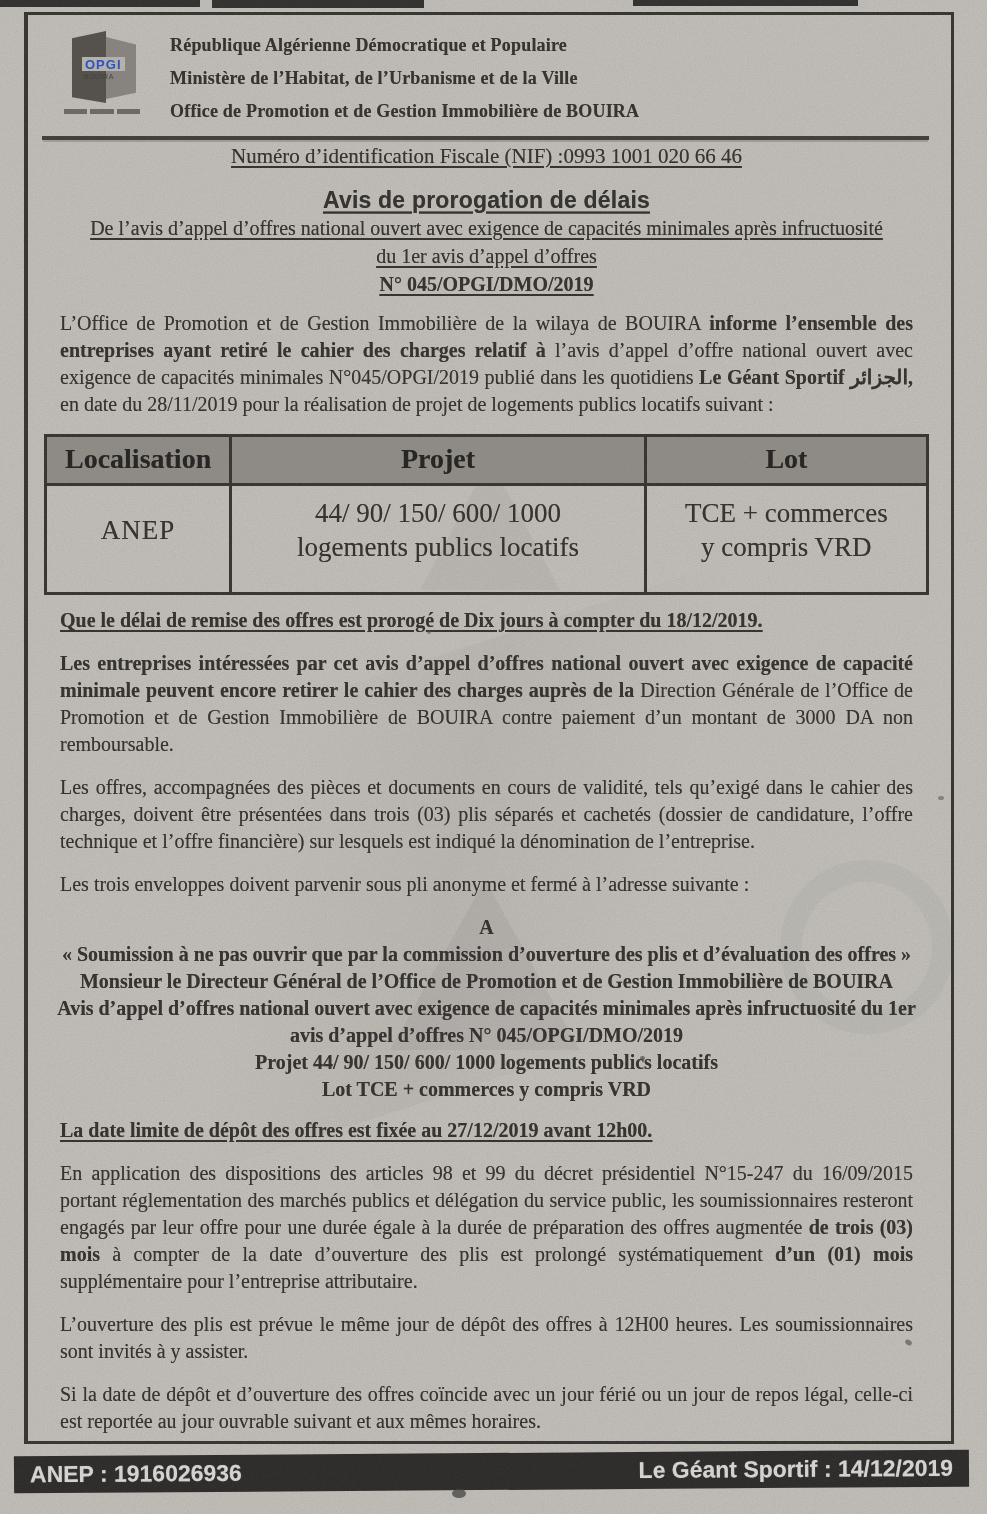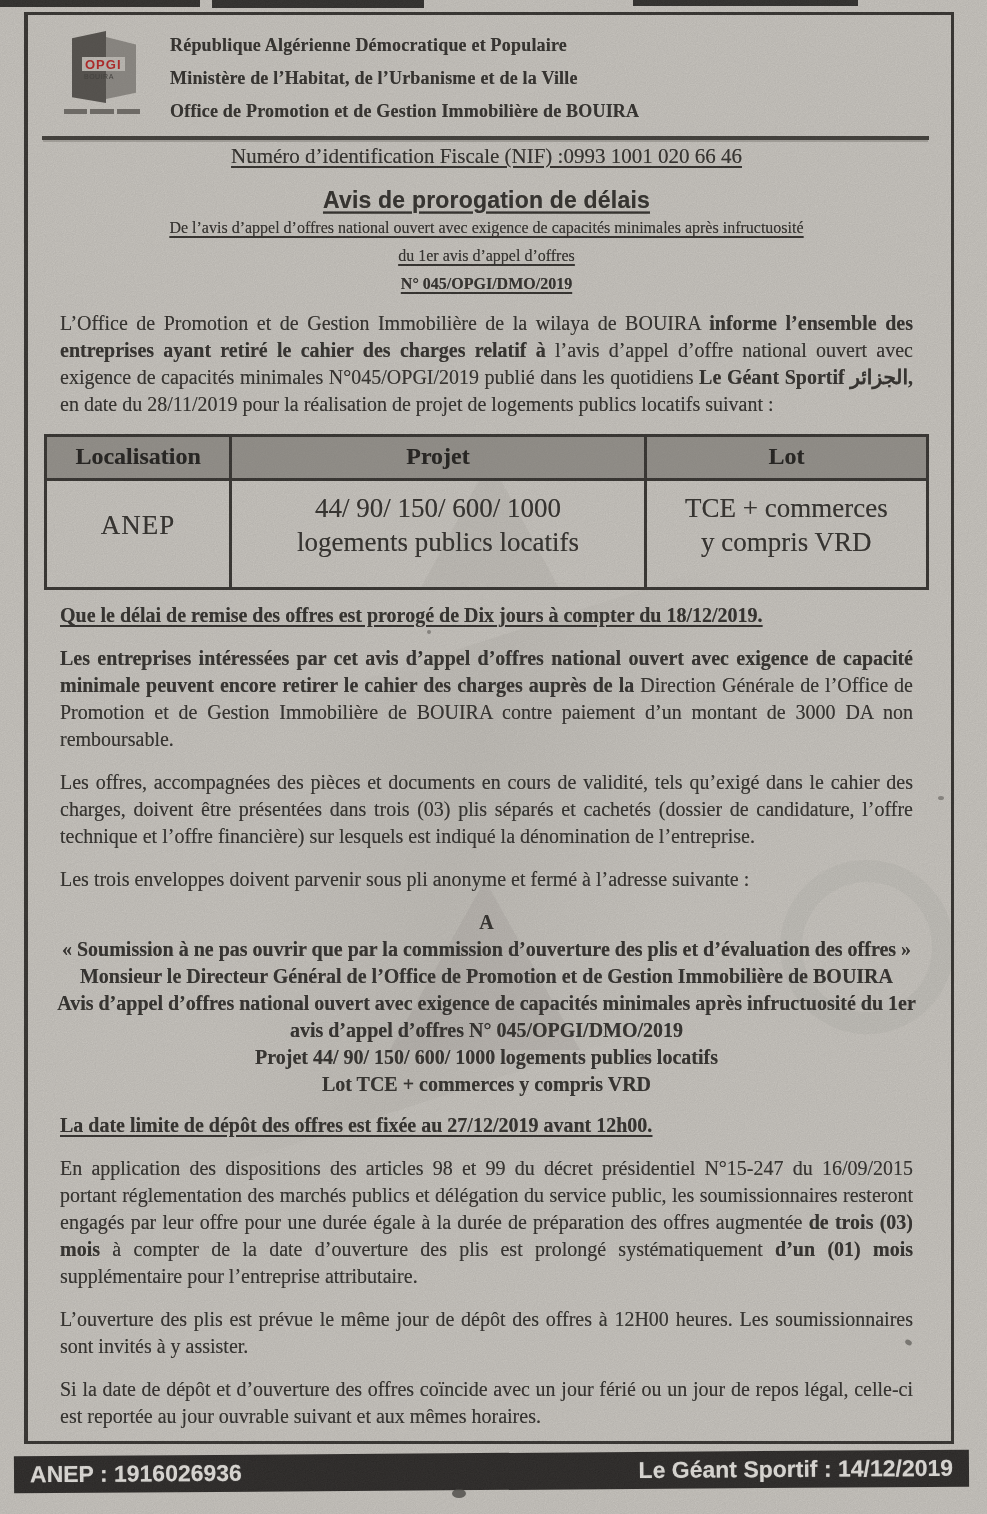--- a/index.html
+++ b/index.html
@@ -40,43 +40,43 @@
     text-shadow:0 0 .6px rgba(43,41,38,.55);
   }
   
   .hdr{display:flex;align-items:flex-start;}
   .logo{width:86px;height:92px;position:relative;flex:0 0 auto;margin:2px 0 0 14px;}
   .logo-dark{position:absolute;left:14px;top:0;width:34px;height:72px;background:#504d49;
     clip-path:polygon(0 10%,100% 0,100% 100%,0 92%);}
   .logo-mid{position:absolute;left:48px;top:6px;width:30px;height:62px;background:#8d8a85;
     clip-path:polygon(0 0,100% 12%,100% 90%,0 100%);}
   .logo-label{position:absolute;left:24px;top:26px;background:#c4c1bb;padding:1px 3px 0;
-    font-family:"Liberation Sans",sans-serif;font-weight:bold;font-size:13px;color:#b91c1c;
+    font-family:"Liberation Sans",sans-serif;font-weight:bold;font-size:13px;color:#1d4ed8;
     letter-spacing:1px;line-height:13px;text-shadow:none;}
   .logo-sub{position:absolute;left:26px;top:42px;font-family:"Liberation Sans",sans-serif;
     font-size:7px;color:#3a3835;letter-spacing:.5px;text-shadow:none;}
   .logo-caption{position:absolute;left:6px;top:78px;width:76px;height:5px;display:flex;gap:3px;}
   .logo-caption i{flex:1;background:#6e6b66;height:5px;}
   .hdr-lines{margin-left:26px;font-weight:bold;font-size:18px;line-height:33px;letter-spacing:.2px;}
   .header-rule{height:4px;background:#3a3834;margin:8px 0 0 -2px;box-shadow:0 3px 0 -1px rgba(58,56,52,.25);}
   
   .c{text-align:center;}
   .j{text-align:justify;}
   .b{font-weight:bold;}
   .u{text-decoration:underline;text-decoration-thickness:2px;text-underline-offset:3px;}
   .nif{margin-top:4px;font-size:21px;}
   .title{margin-top:18px;font-family:"Liberation Sans","DejaVu Sans",sans-serif;
     font-weight:bold;font-size:23px;letter-spacing:.2px;transform:scaleY(1.05);}
-  .sub{font-size:16px;line-height:28px;}
+  .sub{font-size:20px;line-height:28px;}
   .body{font-size:20px;line-height:27px;margin:16px;}
   .mt12{margin-top:12px;} .mt10{margin-top:10px;} .mt14{margin-top:14px;}
   
   table.lots{width:100%;border-collapse:collapse;margin-top:12px;border:3px solid #2e2c29;}
   table.lots th{
-    background:#96938d;border:3px solid #2e2c29;font-size:24px;padding:6px 4px 8px;
+    background:#96938d;border:3px solid #2e2c29;font-size:28px;padding:6px 4px 8px;
     font-weight:bold;color:#191816;
   }
   table.lots td{
     border:3px solid #2e2c29;text-align:center;font-size:27px;line-height:34px;
     padding:10px 6px 28px;vertical-align:middle;
   }
   td.loc{font-size:29px;letter-spacing:1px;}
   
   .addr{font-weight:bold;font-size:20px;line-height:27px;text-align:center;}
   

